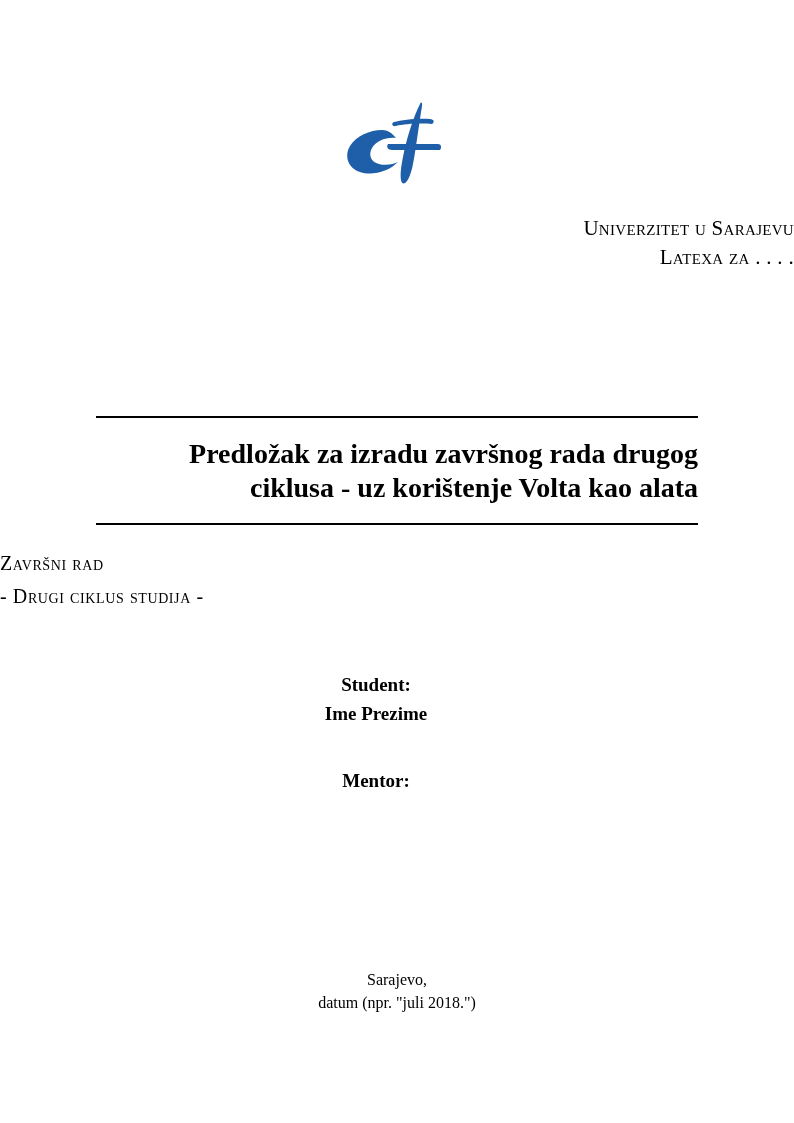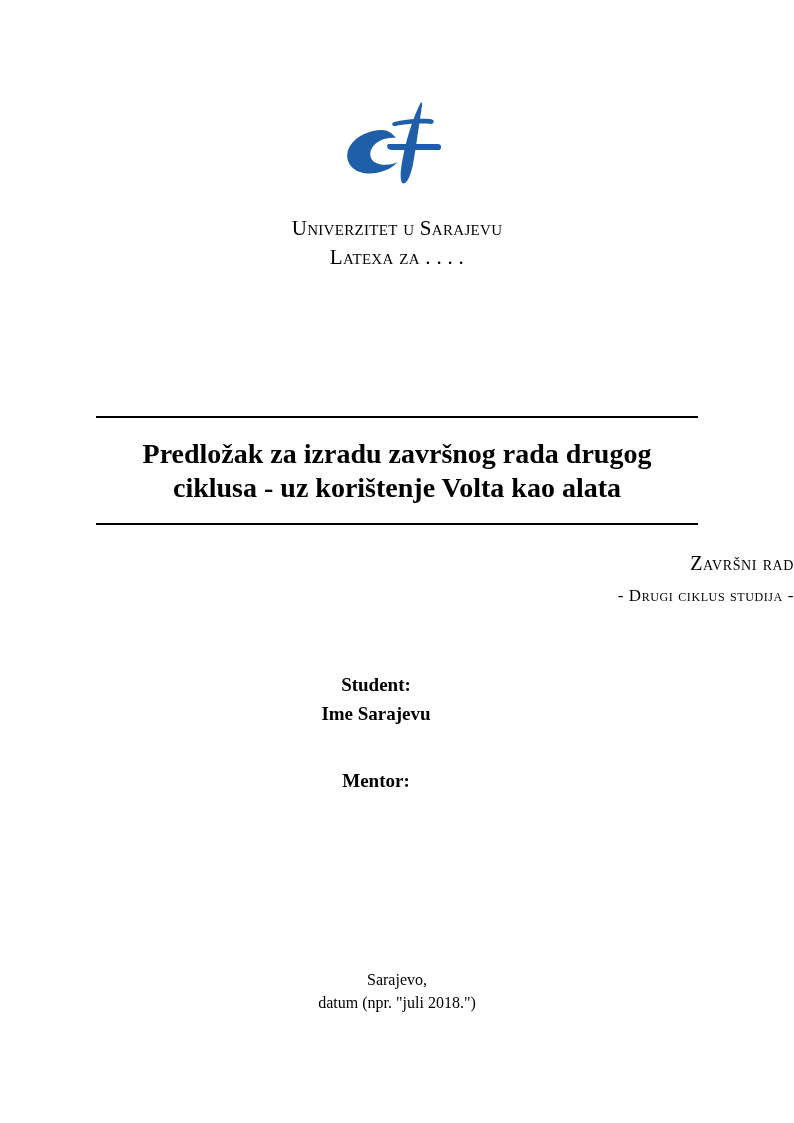--- a/index.html
+++ b/index.html
@@ -26,21 +26,21 @@
   }
   .logo-wrap svg {
     display: block;
   }
 
   .institution {
     position: absolute;
     top: 214px;
     left: 0;
     width: 794px;
-    text-align: center;
+    text-align: right;
   }
   .institution div {
     font-variant: small-caps;
     font-size: 21px;
     line-height: 29px;
     letter-spacing: 0.3px;
   }
 
   .rule {
     position: absolute;
@@ -50,42 +50,42 @@
     background: #000000;
   }
   .rule-top { top: 416px; }
   .rule-bottom { top: 523px; }
 
   .title {
     position: absolute;
     top: 437px;
     left: 96px;
     width: 602px;
-    text-align: center;
+    text-align: right;
     font-size: 28px;
     font-weight: bold;
     line-height: 34px;
   }
 
   .subtitle {
     position: absolute;
     top: 549px;
     left: 0;
     width: 794px;
-    text-align: right;
+    text-align: left;
   }
   .subtitle .line1 {
     font-variant: small-caps;
     font-size: 20px;
     letter-spacing: 0.6px;
     line-height: 28px;
   }
   .subtitle .line2 {
     font-variant: small-caps;
-    font-size: 17px;
+    font-size: 20px;
     letter-spacing: 0.6px;
     line-height: 26px;
     margin-top: 6px;
   }
 
   .people {
     position: absolute;
     top: 670px;
     left: 0;
     width: 752px;
@@ -139,21 +139,21 @@
   <div class="rule rule-bottom"></div>
 
   <div class="subtitle">
     <div class="line1">Završni rad</div>
     <div class="line2">- Drugi ciklus studija -</div>
   </div>
 
   <div class="people">
     <div class="block">
       <div>Student:</div>
-      <div>Ime Sarajevu</div>
+      <div>Ime Prezime</div>
     </div>
     <div class="block">
       <div>Mentor:</div>
     </div>
   </div>
 
   <div class="place-date">
     <div>Sarajevo,</div>
     <div>datum (npr. "juli 2018.")</div>
   </div>

